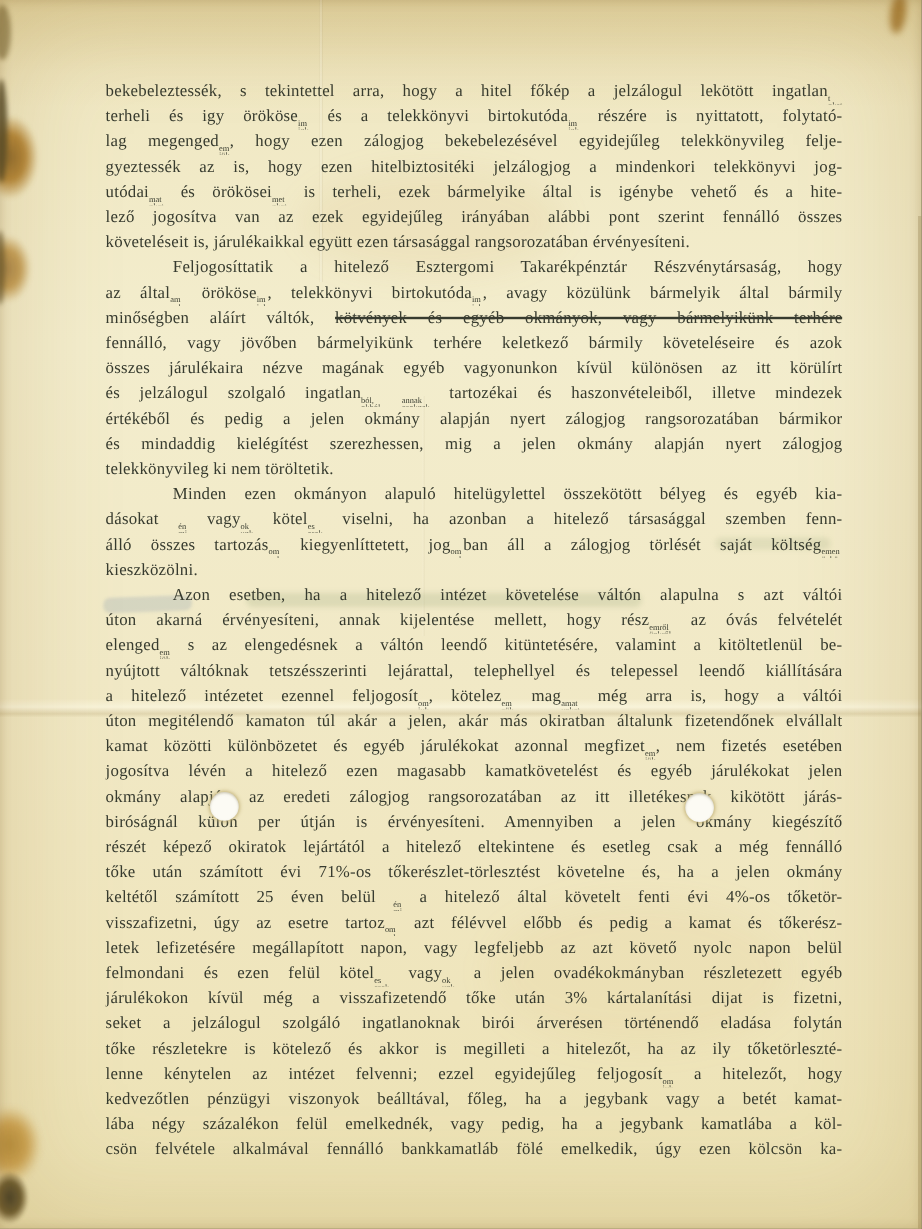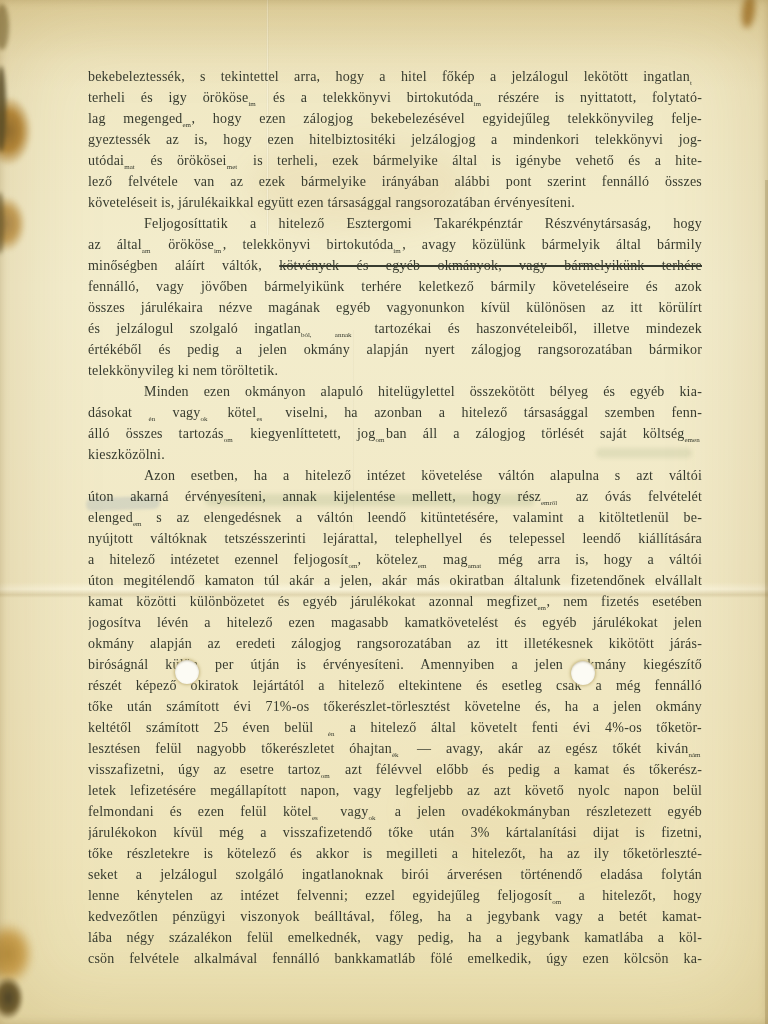--- a/index.html
+++ b/index.html
@@ -95,21 +95,21 @@
           <span>jük</span>
         </span>, hogy ezen zálogjog bekebelezésével egyidejűleg telekkönyvileg felje-</div>
       <div class="line">gyeztessék az is, hogy ezen hitelbiztositéki jelzálogjog a mindenkori telekkönyvi jog-</div>
       <div class="line">utódai<span class="pair">
           <span>mat</span>
           <span>nkat</span>
         </span> és örökösei<span class="pair">
           <span>met</span>
           <span>nket</span>
         </span> is terheli, ezek bármelyike által is igénybe vehető és a hite-</div>
-      <div class="line">lező felvétele van az ezek bármelyike irányában alábbi pont szerint fennálló összes</div>
+      <div class="line">lező jogosítva van az ezek egyidejűleg irányában alábbi pont szerint fennálló összes</div>
       <div class="line last">követeléseit is, járulékaikkal együtt ezen társasággal rangsorozatában érvényesíteni.</div>
       <div class="line indent">Feljogosíttatik a hitelező Esztergomi Takarékpénztár Részvénytársaság, hogy</div>
       <div class="line">az által<span class="pair">
           <span>am</span>
           <span>unk</span>
         </span> örököse<span class="pair">
           <span>im</span>
           <span>ink</span>
         </span>, telekkönyvi birtokutóda<span class="pair">
           <span>im</span>
@@ -119,20 +119,21 @@
       <div class="line">fennálló, vagy jövőben bármelyikünk terhére keletkező bármily követeléseire és azok</div>
       <div class="line">összes járulékaira nézve magának egyéb vagyonunkon kívül különösen az itt körülírt</div>
       <div class="line">és jelzálogul szolgaló ingatlan<span class="pair">
           <span>ból,</span>
           <span>okból,</span>
         </span> <span class="pair">
           <span>annak</span>
           <span>azoknak</span>
         </span> tartozékai és haszonvételeiből, illetve mindezek</div>
       <div class="line">értékéből és pedig a jelen okmány alapján nyert zálogjog rangsorozatában bármikor</div>
+      <div class="line">és mindaddig kielégítést szerezhessen, mig a jelen okmány alapján nyert zálogjog</div>
       <div class="line last">telekkönyvileg ki nem töröltetik.</div>
       <div class="line indent">Minden ezen okmányon alapuló hitelügylettel összekötött bélyeg és egyéb kia-</div>
       <div class="line">dásokat <span class="pair">
           <span>én</span>
           <span>mi</span>
         </span> vagy<span class="pair">
           <span>ok</span>
           <span>unk</span>
         </span> kötel<span class="pair">
           <span>es</span>
@@ -176,42 +177,35 @@
         </span>, nem fizetés esetében</div>
       <div class="line">jogosítva lévén a hitelező ezen magasabb kamatkövetelést és egyéb járulékokat jelen</div>
       <div class="line">okmány alapján az eredeti zálogjog rangsorozatában az itt illetékesnek kikötött járás-</div>
       <div class="line">biróságnál külön per útján is érvényesíteni. Amennyiben a jelen okmány kiegészítő</div>
       <div class="line">részét képező okiratok lejártától a hitelező eltekintene és esetleg csak a még fennálló</div>
       <div class="line">tőke után számított évi 71%-os tőkerészlet-törlesztést követelne és, ha a jelen okmány</div>
       <div class="line">keltétől számított 25 éven belül <span class="pair">
           <span>én</span>
           <span>mi</span>
         </span> a hitelező által követelt fenti évi 4%-os tőketör-</div>
-      <div class="line">lesztésen felül nagyobb tőkerészletet óhajtan<span class="pair">
-          <span>ék</span>
-          <span>ánk</span>
-        </span> — avagy, akár az egész tőkét kiván<span class="pair">
-          <span>nám</span>
-          <span>nánk</span>
-        </span></div>
       <div class="line">visszafizetni, úgy az esetre tartoz<span class="pair">
           <span>om</span>
           <span>unk</span>
         </span> azt félévvel előbb és pedig a kamat és tőkerész-</div>
       <div class="line">letek lefizetésére megállapított napon, vagy legfeljebb az azt követő nyolc napon belül</div>
       <div class="line">felmondani és ezen felül kötel<span class="pair">
           <span>es</span>
           <span>esek</span>
         </span> vagy<span class="pair">
           <span>ok</span>
           <span>unk</span>
         </span> a jelen ovadékokmányban részletezett egyéb</div>
       <div class="line">járulékokon kívül még a visszafizetendő tőke után 3% kártalanítási dijat is fizetni,</div>
+      <div class="line">seket a jelzálogul szolgáló ingatlanoknak birói árverésen történendő eladása folytán</div>
       <div class="line">tőke részletekre is kötelező és akkor is megilleti a hitelezőt, ha az ily tőketörleszté-</div>
-      <div class="line">seket a jelzálogul szolgáló ingatlanoknak birói árverésen történendő eladása folytán</div>
       <div class="line">lenne kénytelen az intézet felvenni; ezzel egyidejűleg feljogosít<span class="pair">
           <span>om</span>
           <span>juk</span>
         </span> a hitelezőt, hogy</div>
       <div class="line">kedvezőtlen pénzügyi viszonyok beálltával, főleg, ha a jegybank vagy a betét kamat-</div>
       <div class="line">lába négy százalékon felül emelkednék, vagy pedig, ha a jegybank kamatlába a köl-</div>
       <div class="line">csön felvétele alkalmával fennálló bankkamatláb fölé emelkedik, úgy ezen kölcsön ka-</div>
     </div>
 
   <div class="hole hole-l"></div>

